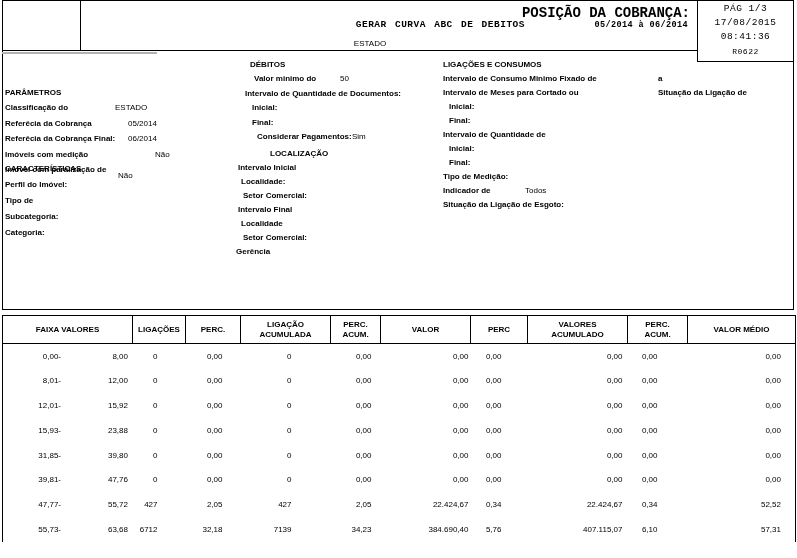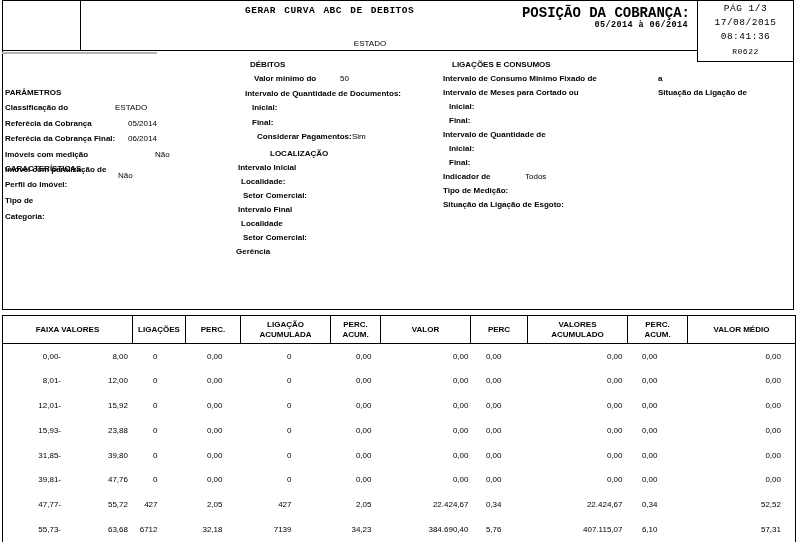--- a/index.html
+++ b/index.html
@@ -3,21 +3,21 @@
 <meta charset="utf-8">
 <style>
   html,body{margin:0;padding:0;background:#fff;}
   .page{position:relative;width:797px;height:558px;background:#ffffff;overflow:hidden;
         font-family:"Liberation Sans",sans-serif;color:#000;}
   
   .panel-box{position:absolute;left:2px;top:0;width:790px;height:308px;border:1px solid #000;}
   .logo-vline{position:absolute;left:80px;top:0;width:1px;height:50px;background:#000;}
   .header-underline{position:absolute;left:2px;top:50px;width:695px;height:1px;background:#000;}
   .header-shadow{position:absolute;left:2px;top:52px;width:155px;height:2px;background:#b3b3b3;}
-  .report-title{position:absolute;left:245px;top:5px;width:280px;text-align:left;
+  .report-title{position:absolute;left:245px;top:19px;width:280px;text-align:right;
       font-family:"Liberation Mono",monospace;font-weight:bold;font-size:9.5px;
       letter-spacing:0.5px;word-spacing:2px;}
   .report-subtitle{position:absolute;left:280px;top:39px;width:180px;text-align:center;font-size:8px;}
   .cobr-label{position:absolute;right:107px;top:5px;text-align:right;
       font-family:"Liberation Mono",monospace;font-weight:bold;font-size:14px;}
   .cobr-value{position:absolute;right:109px;top:20px;text-align:right;
       font-family:"Liberation Mono",monospace;font-weight:bold;font-size:8.5px;letter-spacing:0.4px;margin-left:9px;}
   .page-box{position:absolute;left:697px;top:0;width:95px;height:61px;
       border-left:1px solid #000;border-bottom:1px solid #000;text-align:center;
       font-family:"Liberation Mono",monospace;font-size:9.5px;letter-spacing:0.5px;}
@@ -37,21 +37,21 @@
   .sec-caracteristicas{left:5px;top:164px;width:230px;}
   .sec-caracteristicas .ptitle{height:16px;}
   .sec-caracteristicas .prow{height:16px;}
   .sec-debitos{left:240px;top:60px;width:200px;}
   .sec-debitos .ptitle{height:14px;padding-left:10px;}
   .sec-debitos .prow{height:14.5px;}
   .sec-localizacao{left:236px;top:149px;width:200px;}
   .sec-localizacao .ptitle{height:14px;padding-left:6px;margin-left:28px;}
   .sec-localizacao .prow{height:14px;}
   .sec-ligacoes{left:443px;top:60px;width:345px;}
-  .sec-ligacoes .ptitle{height:14px;margin-left:9px;}
+  .sec-ligacoes .ptitle{height:14px;}
   .sec-ligacoes .prow{height:14px;}
   
   table.abc{position:absolute;left:2px;top:315px;width:793px;border-collapse:collapse;
       table-layout:fixed;border-left:1px solid #000;border-right:1px solid #000;}
   table.abc thead th{border:1px solid #000;font-weight:bold;font-size:8px;line-height:9.5px;
       white-space:pre-line;height:27px;text-align:center;vertical-align:middle;padding:0;}
   table.abc tbody tr{height:24.8px;}
   table.abc tbody td{font-size:8px;padding:0;vertical-align:middle;text-align:right;white-space:nowrap;}
   table.abc tbody td:nth-child(1){text-align:left;}
   .f-from{display:inline-block;width:58px;text-align:right;}
@@ -97,20 +97,21 @@
         <div class="prow"><span class="plabel">Imóveis com medição</span><span class="pvalue" style="left: 150px;">Não</span></div>
         <div class="prow"><span class="plabel">Imóvel com paralização de</span><span class="pvalue" style="left: 113px; top: 6px;">Não</span></div>
       </div>
   </div>
 
   <div class="psec sec-caracteristicas">
     <div class="ptitle">CARACTERÍSTICAS</div>
     <div>
         <div class="prow"><span class="plabel">Perfil do Imóvel:</span></div>
         <div class="prow"><span class="plabel">Tipo de</span></div>
+        <div class="prow"><span class="plabel">Subcategoria:</span></div>
         <div class="prow"><span class="plabel">Categoria:</span></div>
       </div>
   </div>
 
   <div class="psec sec-debitos">
     <div class="ptitle">DÉBITOS</div>
     <div>
         <div class="prow"><span class="plabel" style="padding-left: 14px;">Valor minimo do</span><span class="pvalue" style="left: 100px;">50</span></div>
         <div class="prow"><span class="plabel" style="padding-left: 5px;">Intervalo de Quantidade de Documentos:</span></div>
         <div class="prow"><span class="plabel" style="padding-left: 12px;">Inicial:</span></div>
@@ -135,22 +136,22 @@
   <div class="psec sec-ligacoes">
     <div class="ptitle">LIGAÇÕES E CONSUMOS</div>
     <div>
         <div class="prow"><span class="plabel">Intervalo de Consumo Minimo Fixado de</span><span class="pvalue bold" style="left: 215px;">a</span></div>
         <div class="prow"><span class="plabel">Intervalo de Meses para Cortado ou</span><span class="pvalue bold" style="left: 215px;">Situação da Ligação de</span></div>
         <div class="prow"><span class="plabel" style="padding-left: 6px;">Inicial:</span></div>
         <div class="prow"><span class="plabel" style="padding-left: 6px;">Final:</span></div>
         <div class="prow"><span class="plabel">Intervalo de Quantidade de</span></div>
         <div class="prow"><span class="plabel" style="padding-left: 6px;">Inicial:</span></div>
         <div class="prow"><span class="plabel" style="padding-left: 6px;">Final:</span></div>
+        <div class="prow"><span class="plabel">Tipo de Medição:</span></div>
         <div class="prow"><span class="plabel">Indicador de</span><span class="pvalue" style="left: 82px;">Todos</span></div>
-        <div class="prow"><span class="plabel">Tipo de Medição:</span></div>
         <div class="prow"><span class="plabel">Situação da Ligação de Esgoto:</span></div>
       </div>
   </div>
 
   <table class="abc">
     <colgroup>
       <col style="width:130px">
         <col style="width:53px">
         <col style="width:55px">
       <col style="width:90px">

